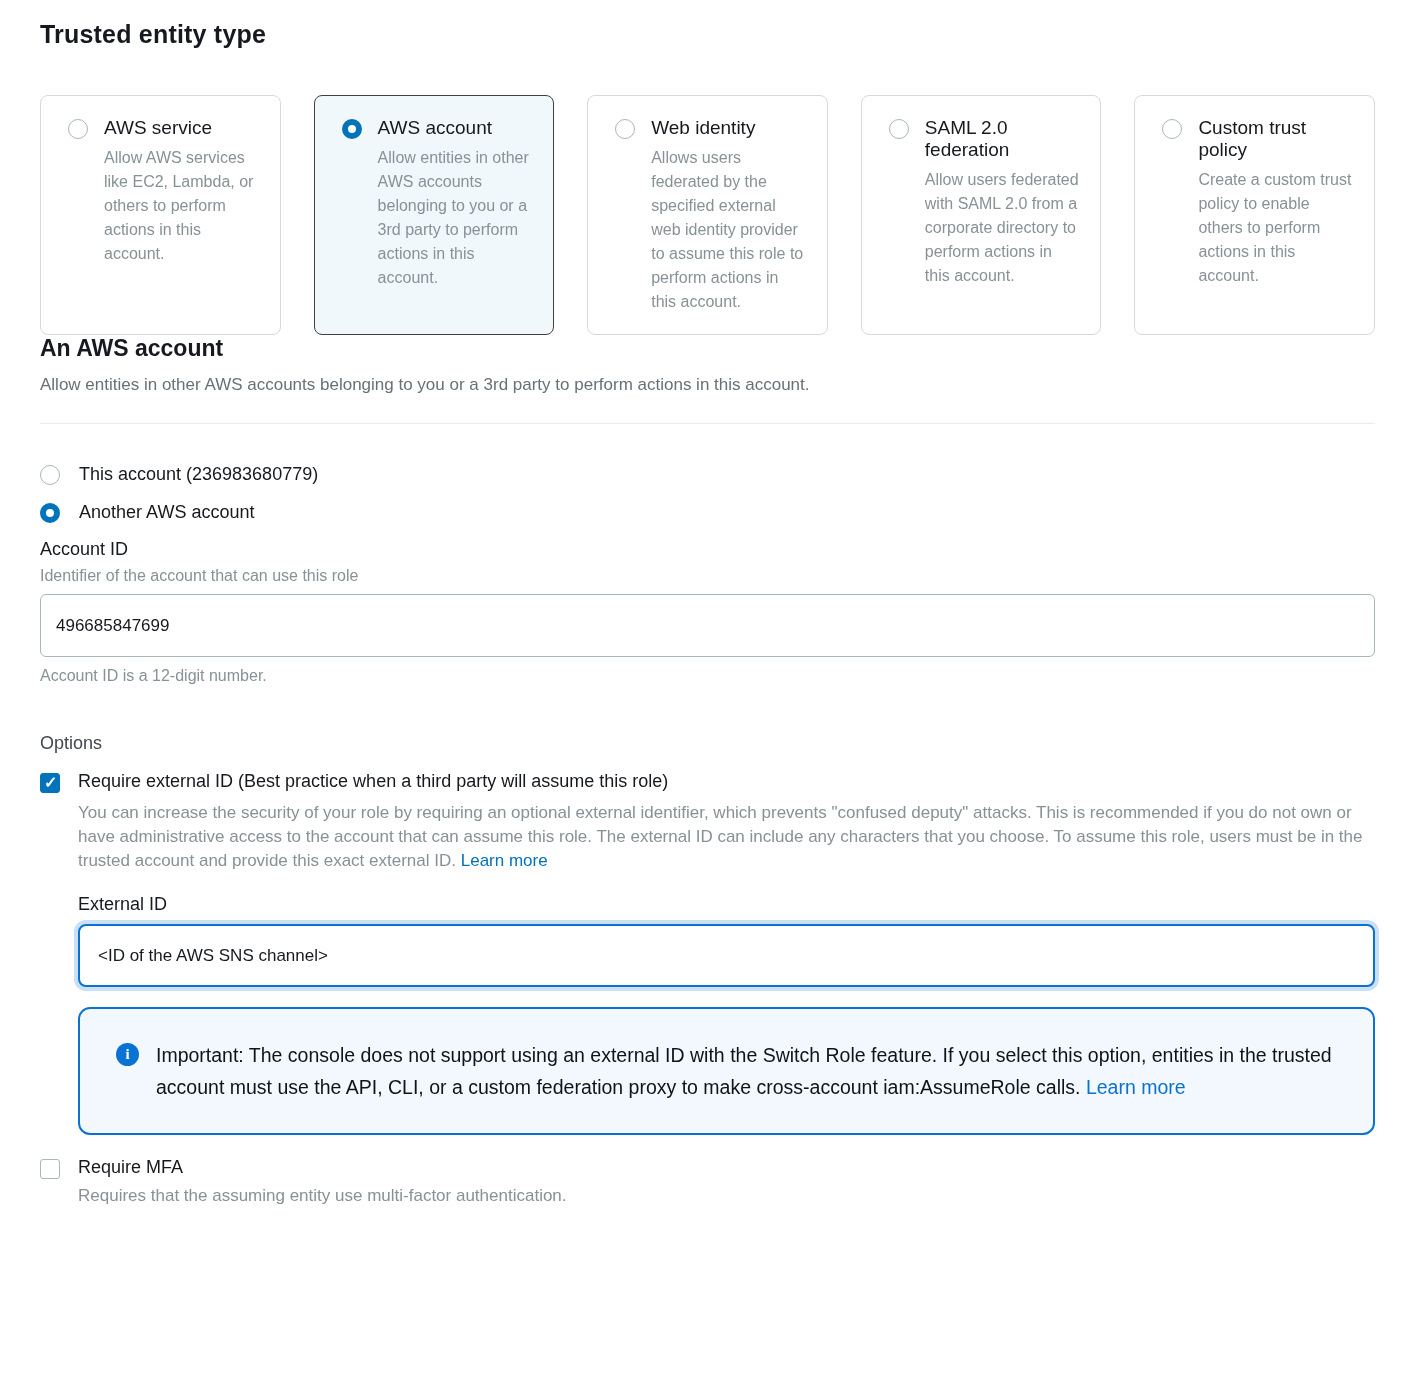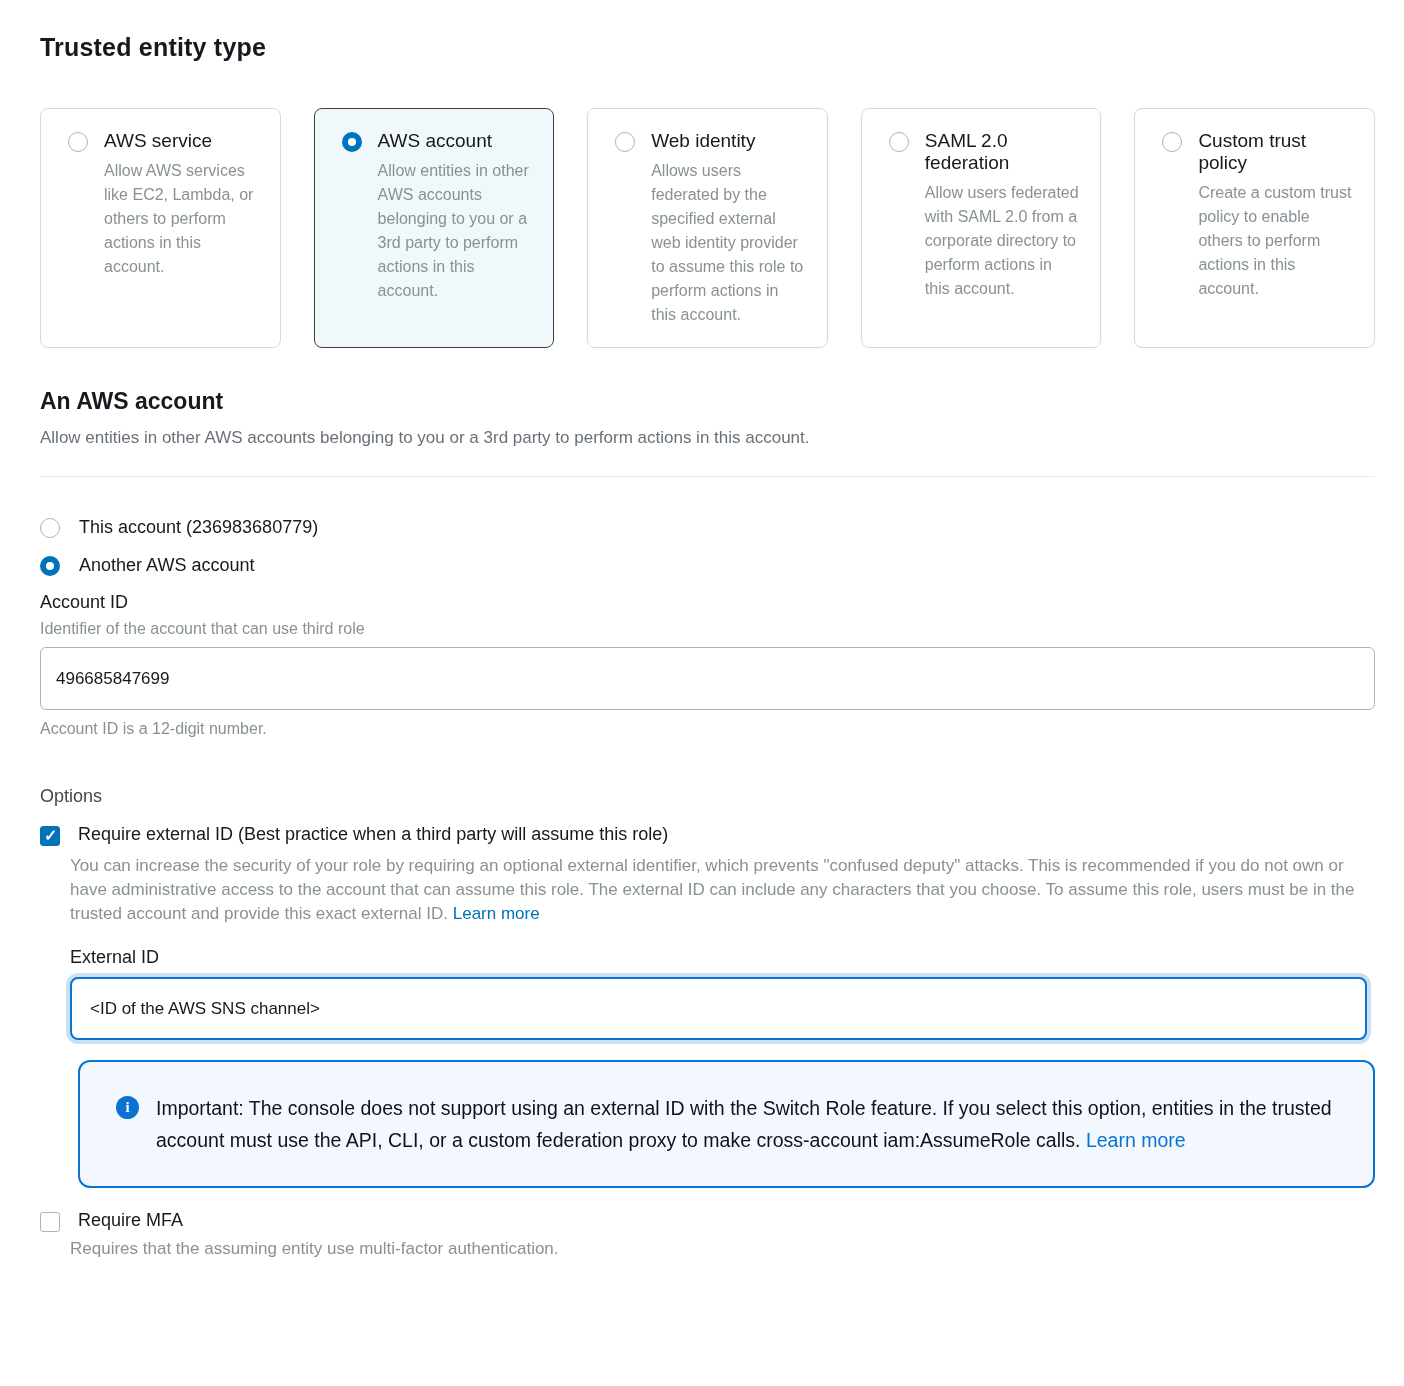--- a/index.html
+++ b/index.html
@@ -2,21 +2,21 @@
 <html><head>
 <meta charset="utf-8">
 <style>
   * { margin: 0; padding: 0; box-sizing: border-box; }
   html, body { background: #ffffff; }
   body {
     width: 1404px; height: 1386px; overflow: hidden;
     font-family: "Liberation Sans", sans-serif;
     color: #16191f;
   }
-  .container { padding: 33px 29px 0 40px; }
+  .container { padding: 20px 29px 0 40px; }
 
   .page-title { font-size: 25px; font-weight: 700; color: #16191f; letter-spacing: .2px; }
 
   
   .cards-grid {
     margin-top: 46px;
     display: grid;
     grid-template-columns: repeat(5, 1fr);
     column-gap: 33px;
     row-gap: 37px;
@@ -47,21 +47,21 @@
     border-radius: 50%;
     background: #fff;
     display: inline-block;
     margin-top: 2px;
   }
   .radio.checked {
     border: 6px solid #0073bb;
   }
 
   
-  .section-heading { margin-top: 40px; font-size: 23px; font-weight: 700; color: #16191f; }
+  .section-heading { font-size: 23px; font-weight: 700; color: #16191f; }
   .section-desc { margin-top: 13px; font-size: 17px; color: #687078; }
   .divider { margin-top: 28px; border-top: 1px solid #eaeded; }
 
   .radio-row { display: flex; align-items: flex-end; cursor: pointer; }
   .radio-row .radio { margin-top: 1px; }
   .radio-row-label { margin-left: 19px; font-size: 18px; color: #16191f; }
   .radio-group { margin-top: 40px; }
   .radio-group .radio-row + .radio-row { margin-top: 17px; }
 
   .field-label { font-size: 18px; color: #16191f; }
@@ -100,21 +100,21 @@
   .checkbox.checked::after {
     content: "✓";
     position: absolute;
     left: 3px; top: -1px;
     color: #fff;
     font-size: 16px;
     font-weight: 700;
   }
   .checkbox-label { margin-left: 18px; font-size: 18px; color: #16191f; }
 
-  .indent { margin-left: 30px; }
+  .indent { margin-left: 38px; }
   .option-desc {
     margin-top: 8px;
     font-size: 17px;
     color: #879196;
     line-height: 24px;
     max-width: 1300px;
   }
   .link { color: #0073bb; text-decoration: none; cursor: pointer; }
 
   .external-id-label { margin-top: 21px; }
@@ -224,21 +224,21 @@
       <span class="radio-row-label">This account (236983680779)</span>
     </div>
     <div class="radio-row">
       <span class="radio checked"></span>
       <span class="radio-row-label">Another AWS account</span>
     </div>
   </div>
 
   <div class="account-id-block">
     <div class="field-label">Account ID</div>
-    <div class="field-hint">Identifier of the account that can use third role</div>
+    <div class="field-hint">Identifier of the account that can use this role</div>
     <input class="text-input" type="text" value="496685847699" style="">
     <div class="field-constraint">Account ID is a 12-digit number.</div>
   </div>
 
   <div class="options-label">Options</div>
 
   <div class="checkbox-row">
     <span class="checkbox checked"></span>
     <span class="checkbox-label">Require external ID (Best practice when a third party will assume this role)</span>
   </div>

